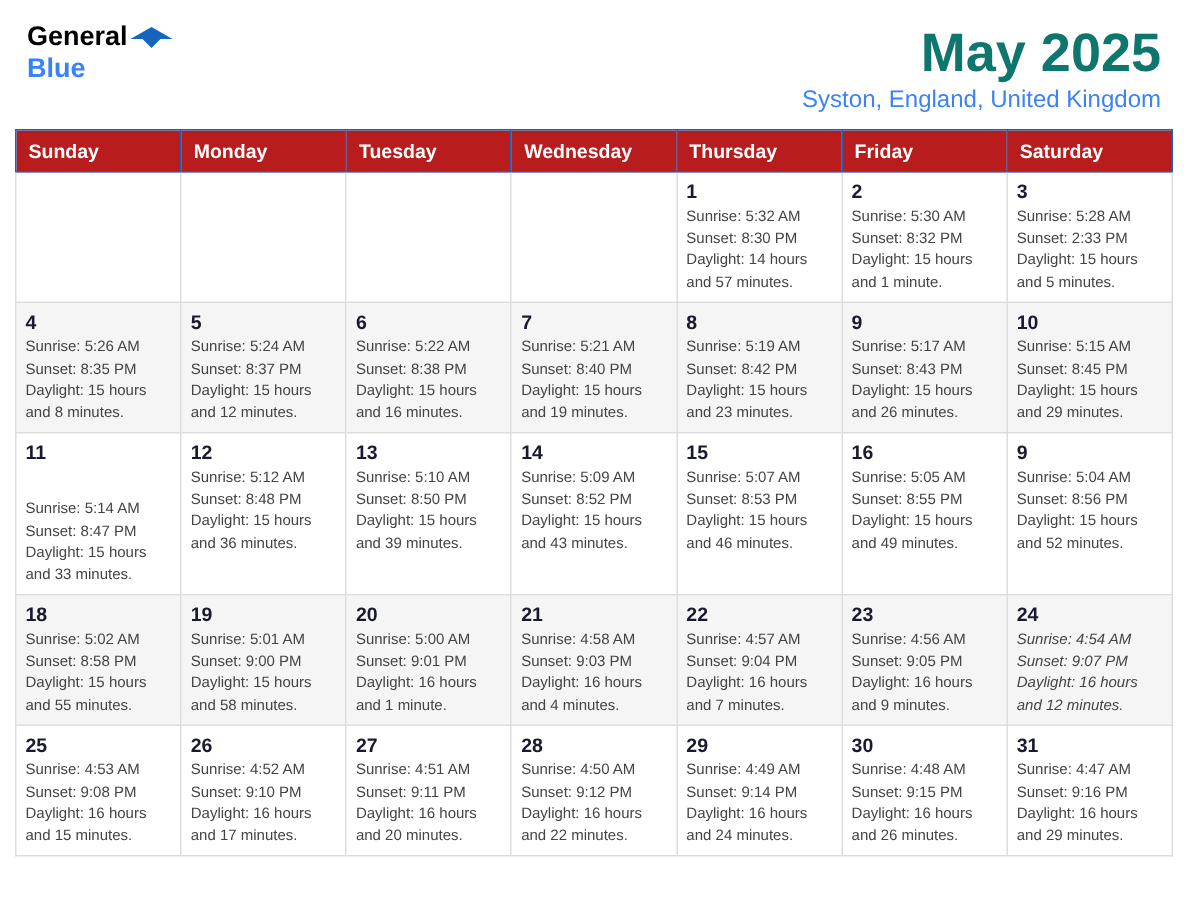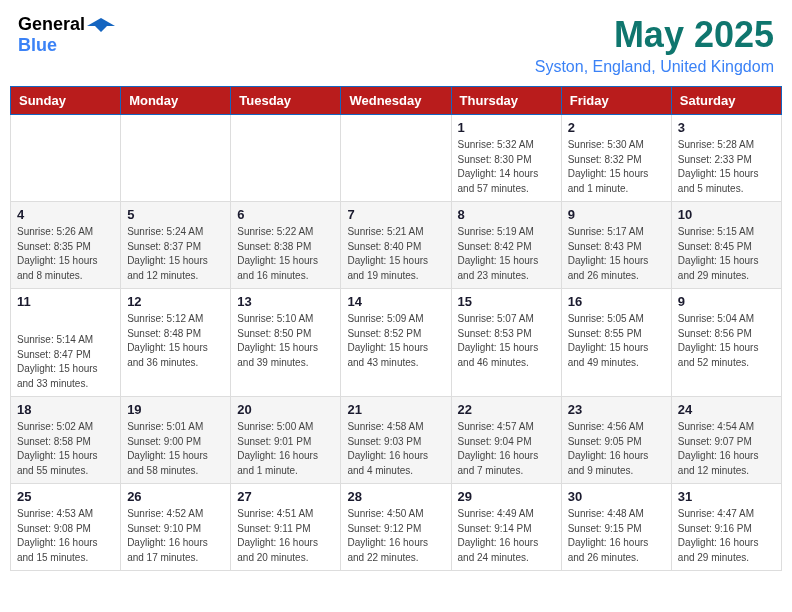--- a/index.html
+++ b/index.html
@@ -273,21 +273,21 @@
 Daylight: 16 hours and 7 minutes.</div>
         </td>
         <td>
           <span class="day-num">23</span>
           <div class="day-info" style="white-space: pre-line;">Sunrise: 4:56 AM
 Sunset: 9:05 PM
 Daylight: 16 hours and 9 minutes.</div>
         </td>
         <td>
           <span class="day-num">24</span>
-          <div class="day-info" style="white-space: pre-line;">Sunrise: 4:54 AM
+          <div class="day-info" style="white-space: pre-line; font-style: italic;">Sunrise: 4:54 AM
 Sunset: 9:07 PM
 Daylight: 16 hours and 12 minutes.</div>
         </td>
       </tr>
       <tr>
         <td>
           <span class="day-num">25</span>
           <div class="day-info" style="white-space: pre-line;">Sunrise: 4:53 AM
 Sunset: 9:08 PM
 Daylight: 16 hours and 15 minutes.</div>

